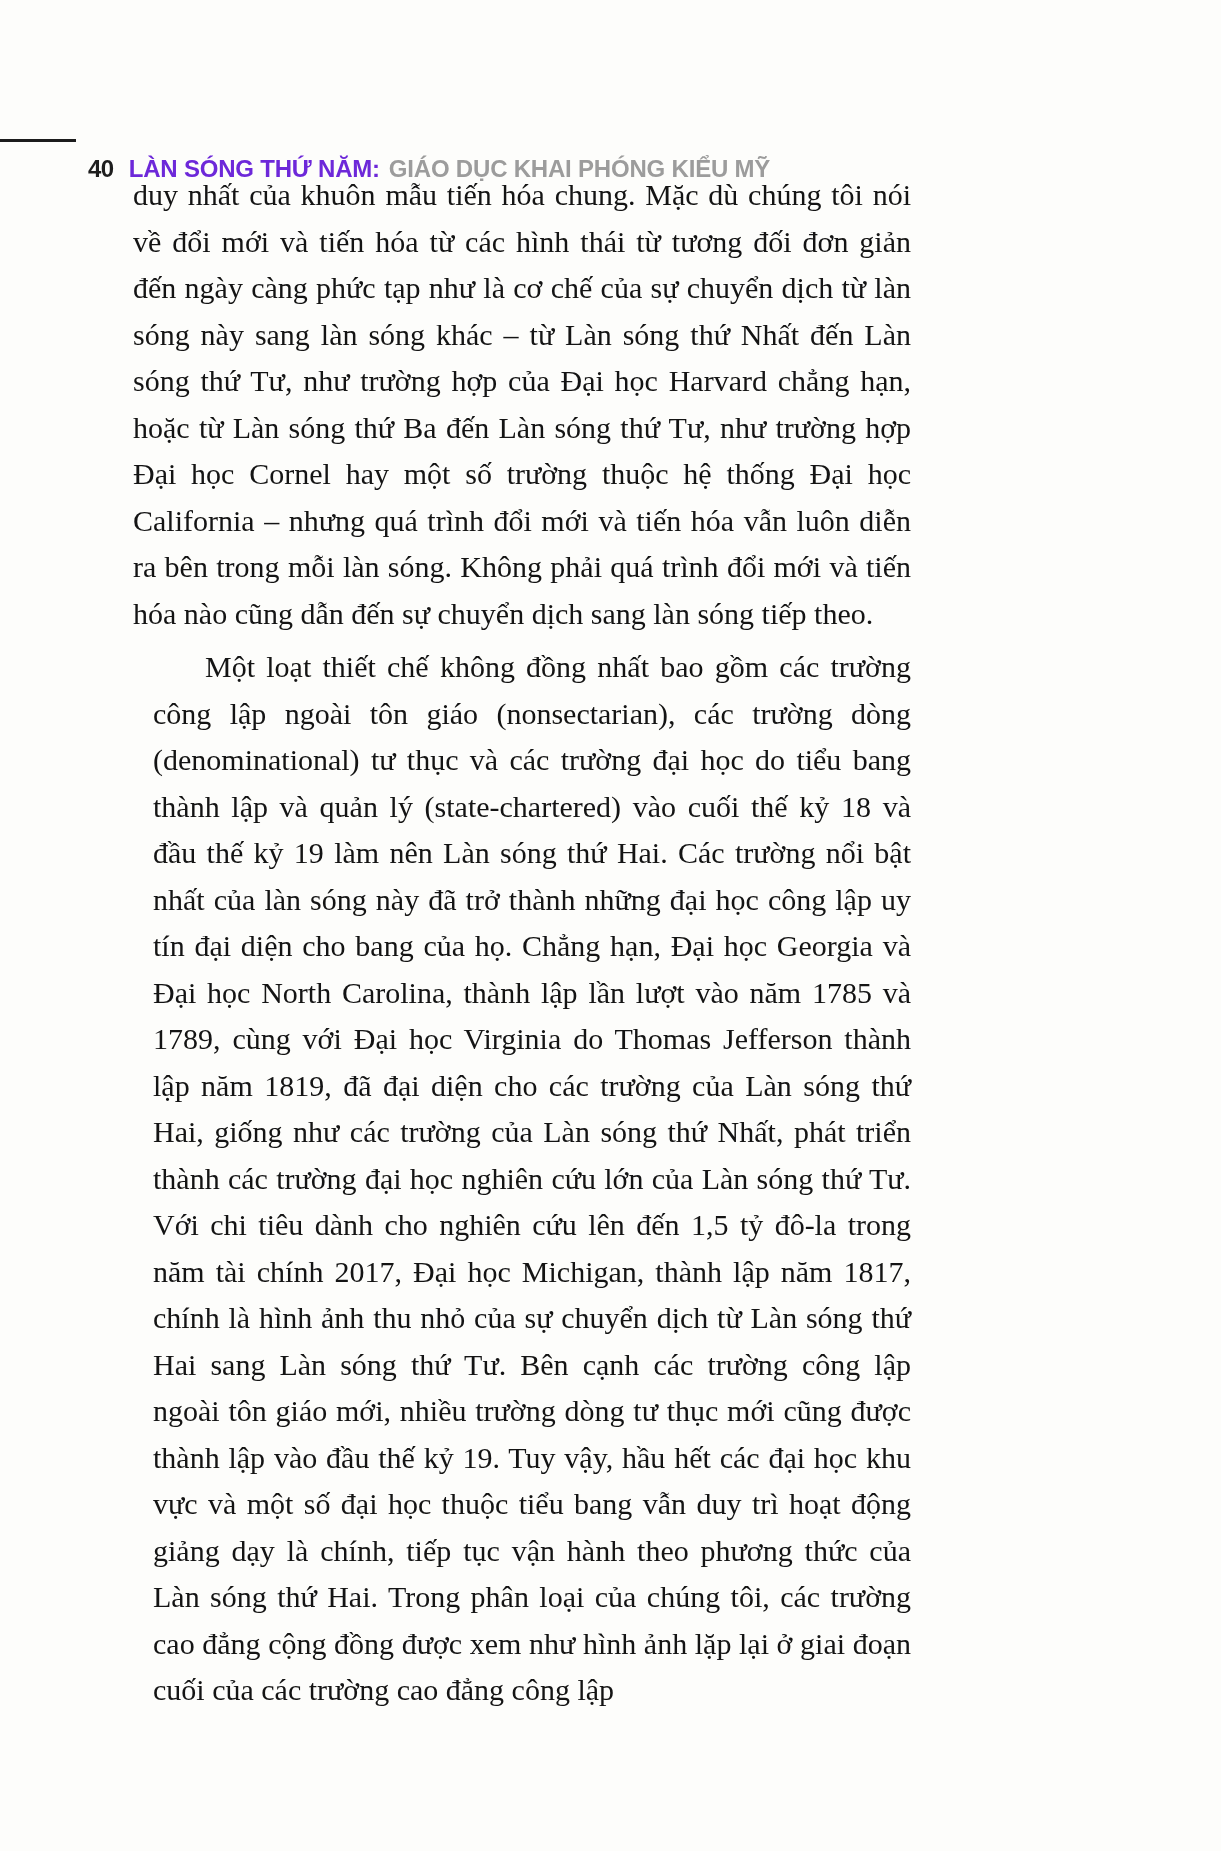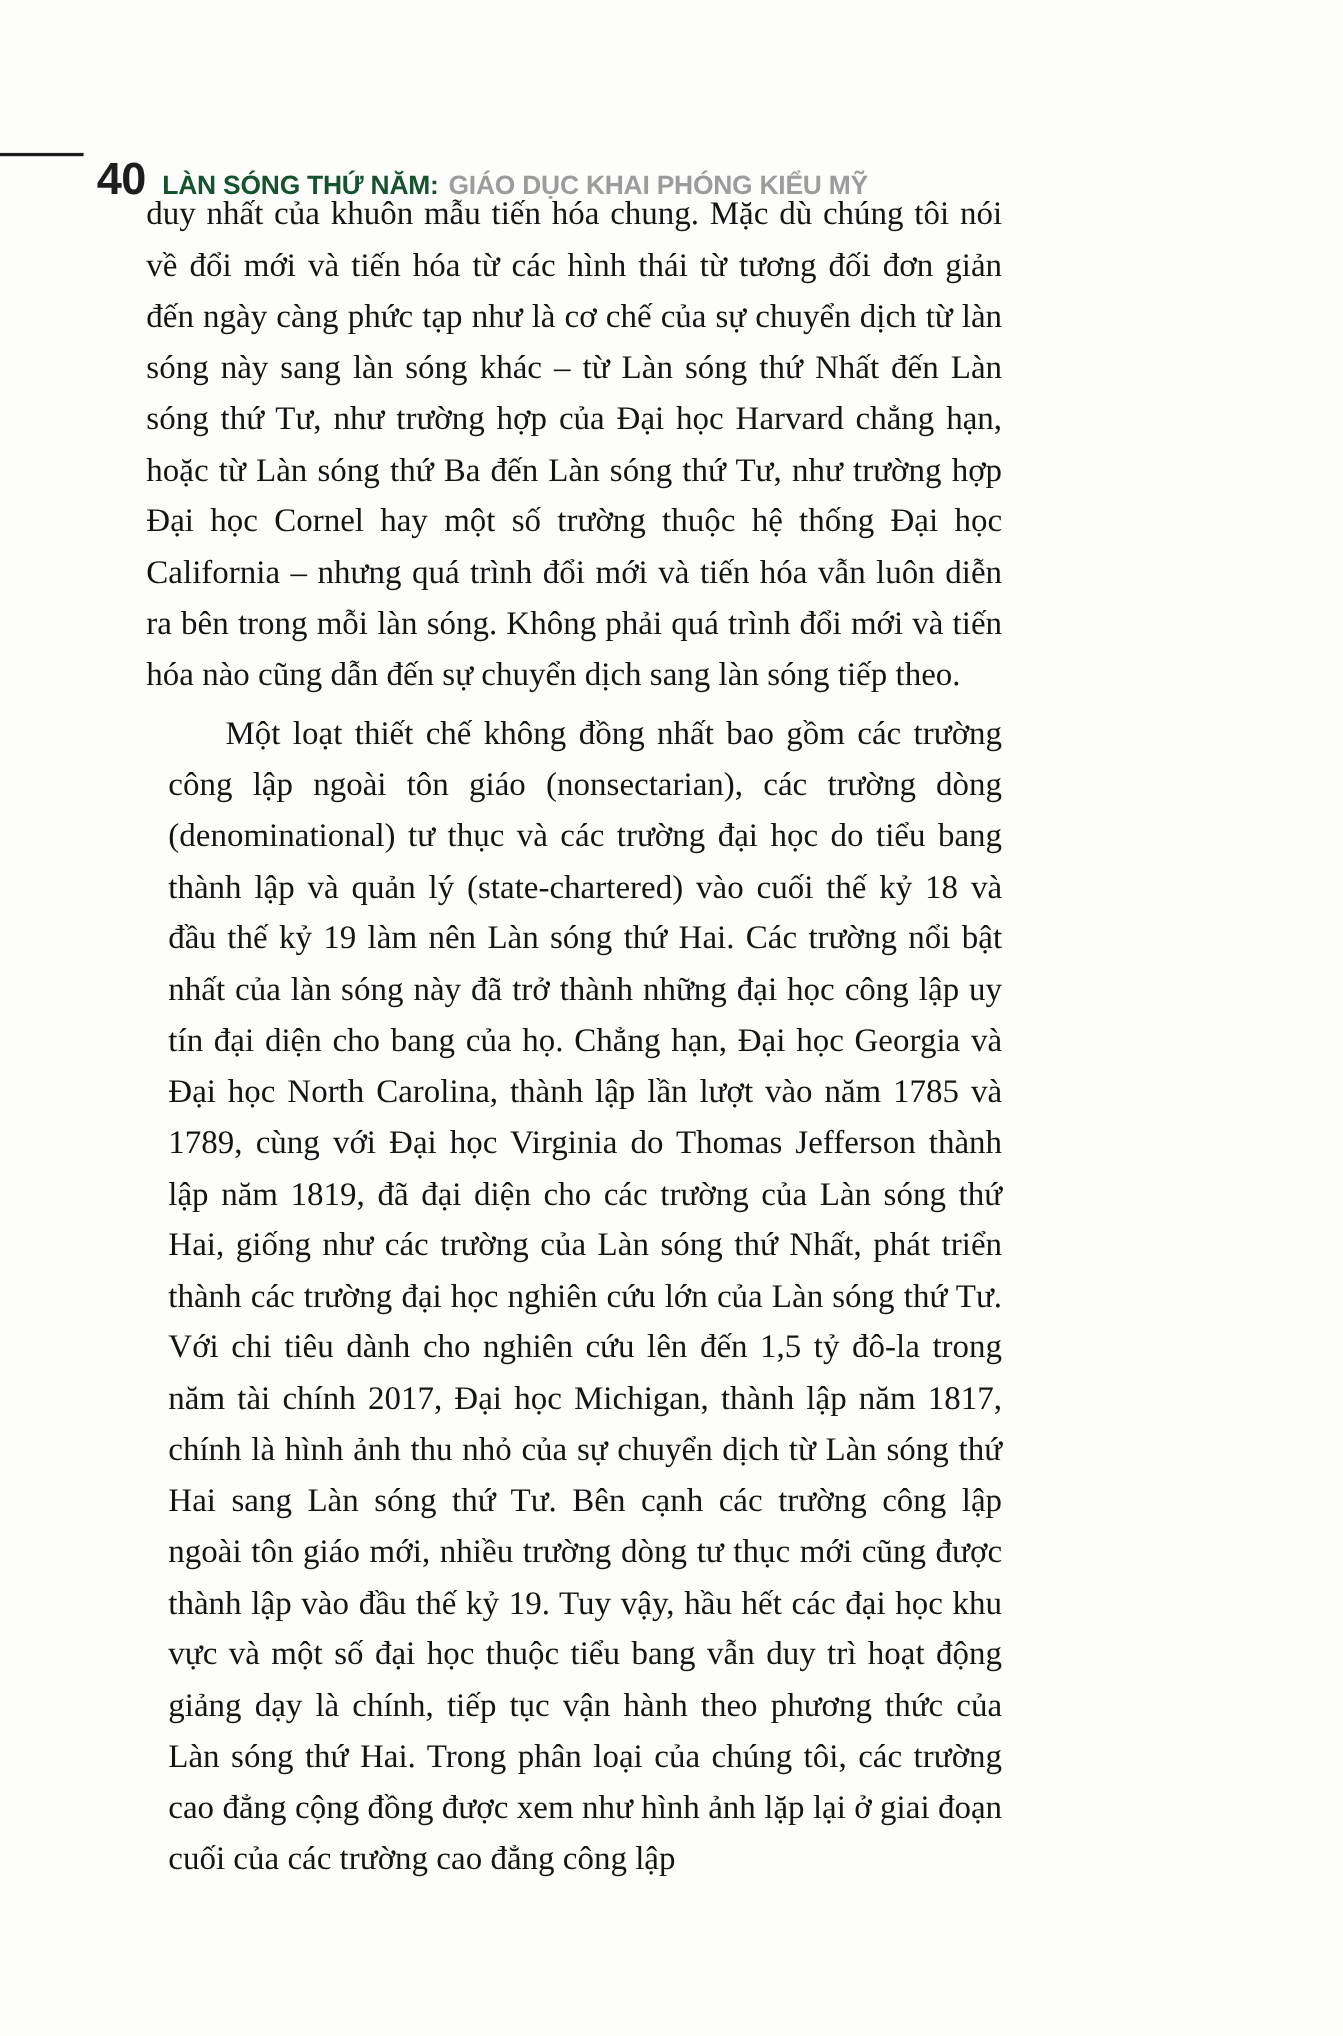--- a/index.html
+++ b/index.html
@@ -29,34 +29,34 @@
     position: absolute;
     left: 88px;
     top: 116px;
     display: flex;
     align-items: baseline;
     gap: 15px;
     font-family: "Liberation Sans", sans-serif;
     white-space: nowrap;
   }
   .page-number {
-    font-size: 41px;
+    font-size: 24px;
     font-weight: 700;
     color: #1e1e1e;
     letter-spacing: -0.5px;
   }
   .running-title {
     display: inline-flex;
     align-items: baseline;
     gap: 9px;
   }
   .title-bold {
     font-size: 24px;
     font-weight: 700;
-    color: #14532d;
+    color: #6d28d9;
     letter-spacing: -0.2px;
   }
   .title-light {
     font-size: 24px;
     font-weight: 700;
     color: #9c9c9c;
     letter-spacing: -0.2px;
     margin-top: 39px;
   }
   

